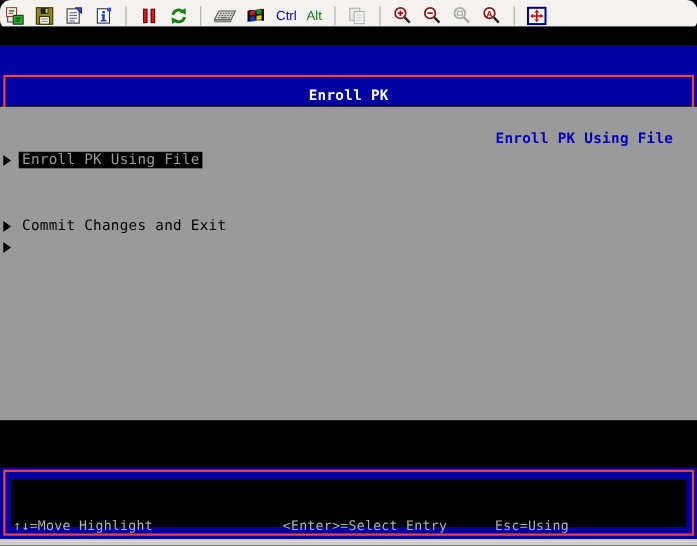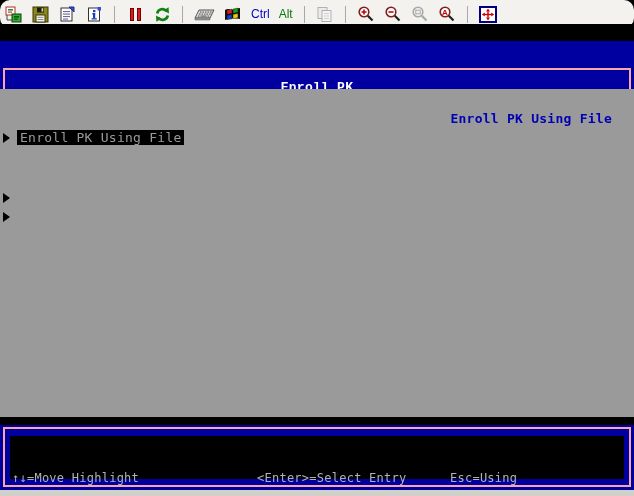--- a/index.html
+++ b/index.html
@@ -19,24 +19,24 @@
   .tlabel{font-family:"Liberation Sans",sans-serif;font-size:12px;flex:0 0 auto;}
   .tlabel.ctrl{color:#0000cc;}
   .tlabel.alt{color:#0d7a0d;}
   .pausebars{display:flex;gap:3px;}
   .pausebars i{display:block;width:4px;height:13px;background:#cf1f1f;border:1px solid #7a0000;box-sizing:border-box;}
   
   .screen{position:absolute;left:0;top:24px;width:634px;height:466px;background:#000;}
   .band{position:absolute;left:0;width:634px;background:#0000a0;}
   .band.header{top:17px;height:55px;}   
   .band.footer{top:401px;height:65px;}  
-  .whitebox{position:absolute;border:2px solid #fca5a5;box-sizing:border-box;font-family:Liberation Mono, monospace;}
+  .whitebox{position:absolute;border:2px solid #ef4444;box-sizing:border-box;}
   .header-box{left:3px;top:27px;width:628px;height:38px;display:flex;align-items:center;justify-content:center;}
   .title{color:#fff;font-size:13px;letter-spacing:.25px;font-weight:bold;}
-  .mainarea{position:absolute;left:0;top:65px;width:634px;height:328px;background:#9a9a9a;} 
+  .mainarea{position:absolute;left:0;top:73px;width:634px;height:285px;background:#9a9a9a;} 
   .helpblue{position:absolute;right:22px;top:22px;color:#0000b4;font-weight:bold;font-size:13px;letter-spacing:.25px;}
   .mrow{position:absolute;height:19px;line-height:19px;font-size:13px;letter-spacing:.25px;color:#000;}
   .arrow{position:absolute;left:3px;width:0;height:0;border-left:7px solid #000;border-top:5px solid transparent;border-bottom:5px solid transparent;}
   .hl{background:#000;color:#9a9a9a;padding:0 2px 0 3px;}
   .footer-box{left:3px;top:403px;width:628px;height:60px;}
   .footer-black{position:absolute;left:10px;top:412px;width:614px;height:43px;background:#000;}
   .fkey{position:absolute;top:446px;color:#b2b2b2;font-size:12px;letter-spacing:.25px;height:17px;line-height:17px;}
   .fkey.k0{left:12px;} .fkey.k1{left:257px;} .fkey.k2{left:450px;}
   .bottomstrip{position:absolute;left:0;top:490px;width:634px;height:6px;background:#d2d0ca;}
 </style>
@@ -219,20 +219,21 @@
 
     <div class="mainarea">
       <span class="helpblue">Enroll PK Using File</span>
 
       <span class="arrow" style="top:44px"></span>
       <div class="mrow" style="left:17px;top:39px">
         <span class="hl">Enroll PK Using File</span>
       </div>
 
       <span class="arrow" style="top:104px"></span>
+      <div class="mrow" style="left:20px;top:99px">Commit Changes and Exit</div>
 
       <span class="arrow" style="top:123px"></span>
     </div>
 
     <div class="band footer"></div>
     <div class="whitebox footer-box"></div>
     <div class="footer-black"></div>
     <span class="fkey k0">↑↓=Move Highlight</span>
     <span class="fkey k1">&lt;Enter&gt;=Select Entry</span>
     <span class="fkey k2">Esc=Using</span>

